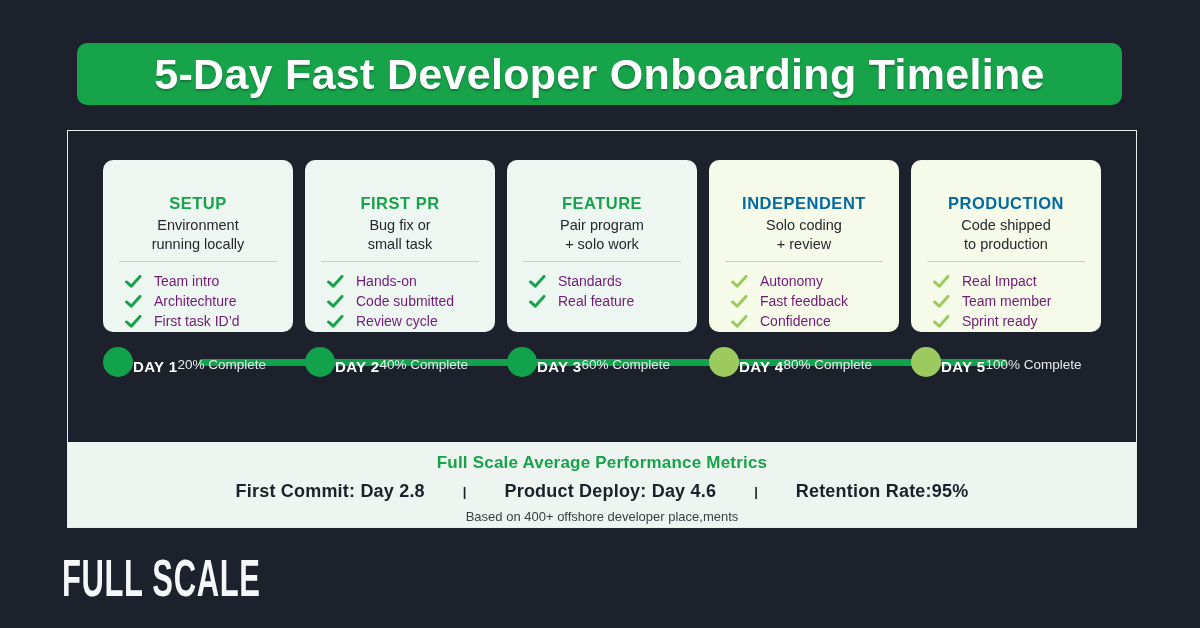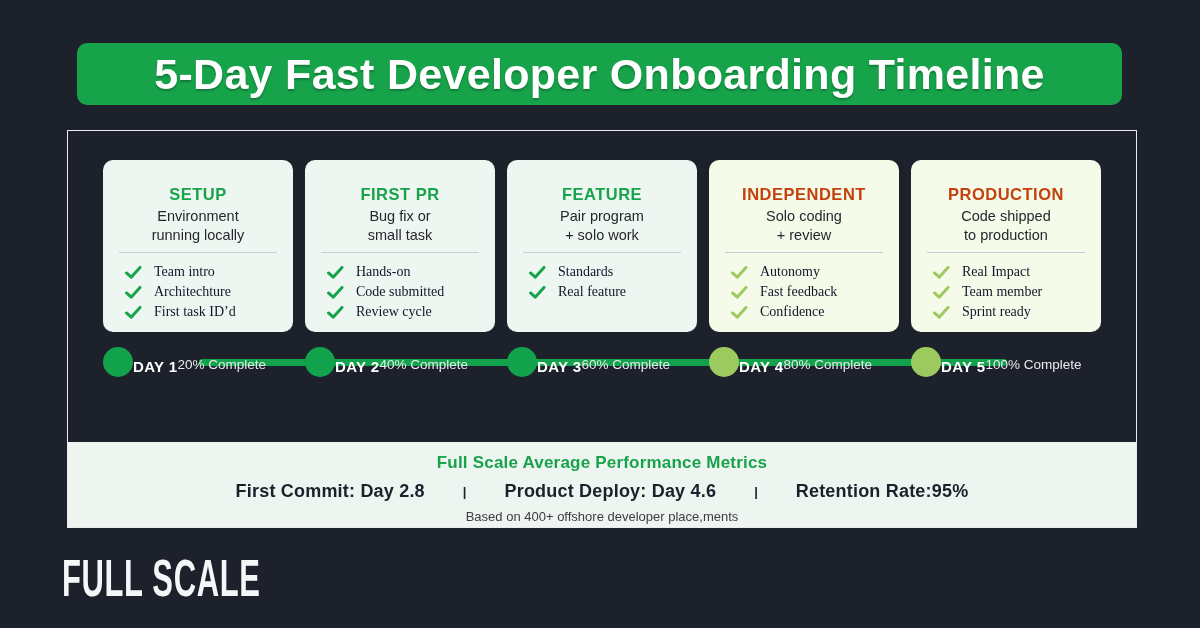--- a/index.html
+++ b/index.html
@@ -31,35 +31,35 @@
 
   
   .cards{position:absolute;left:35px;top:29px;display:flex;gap:12px;}
   .card{
     width:190px;height:172px;border-radius:10px;box-sizing:border-box;
     text-align:center;
   }
   .card.green{background:#eef6f2;}
   .card.lime{background:#f6fbe9;}
   .card-title{
-    margin-top:24px;font-size:16.5px;font-weight:bold;letter-spacing:.5px;
+    margin-top:33px;font-size:16.5px;font-weight:bold;letter-spacing:.5px;
     line-height:20px;
   }
   .card.green .card-title{color:#17a34a;}
-  .card.lime  .card-title{color:#c2410c;}
+  .card.lime  .card-title{color:#0369a1;}
   .card-subtitle{
     margin-top:3px;font-size:14.5px;line-height:19px;color:#26272e;
   }
   .card-divider{border-top:1px solid #c7cdd2;margin:7px 16px 9px 16px;}
   .card-list{text-align:left;}
   .check-row{display:flex;align-items:center;gap:12px;height:20px;margin-left:22px;}
   .check-icon{display:inline-flex;}
   .card.green .check-icon{color:#17a34a;}
   .card.lime  .check-icon{color:#9cca5e;}
-  .check-text{font-size:14px;color:#0f172a;font-family:Liberation Serif, serif;}
+  .check-text{font-size:14px;color:#701a75;}
 
   
   .tl-line{
     position:absolute;left:131px;top:228px;width:808px;height:7px;
     background:#12a24b;border-radius:3px;
   }
   .tl-row{position:absolute;left:35px;top:216px;display:flex;gap:12px;}
   .tl-col{width:190px;display:flex;align-items:center;}
   .tl-dot{width:30px;height:30px;border-radius:50%;position:relative;z-index:2;}
   .tl-dot.green{background:#12a24b;}

